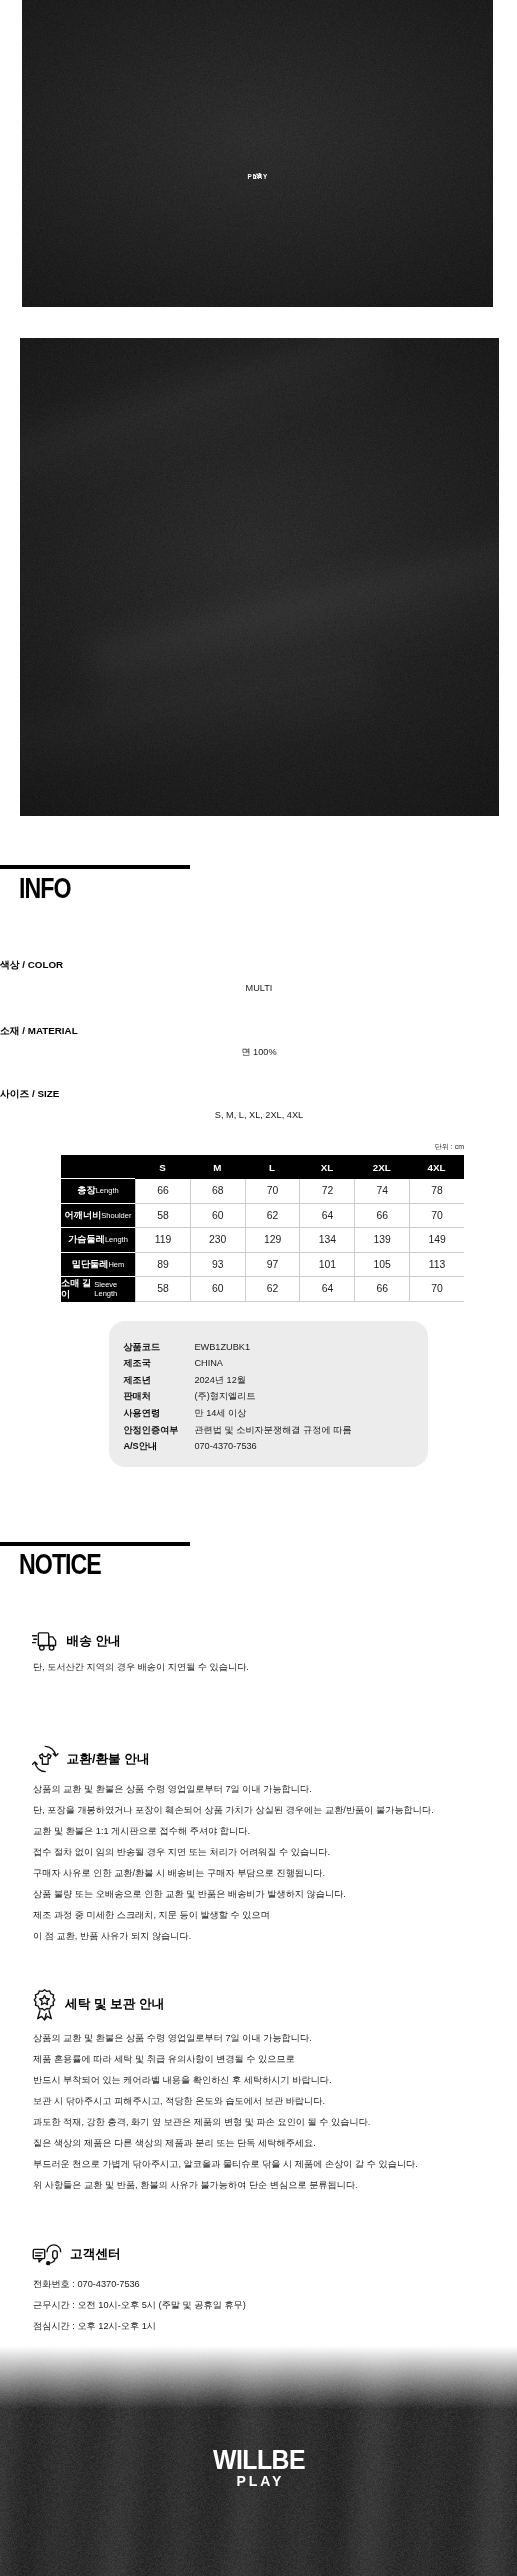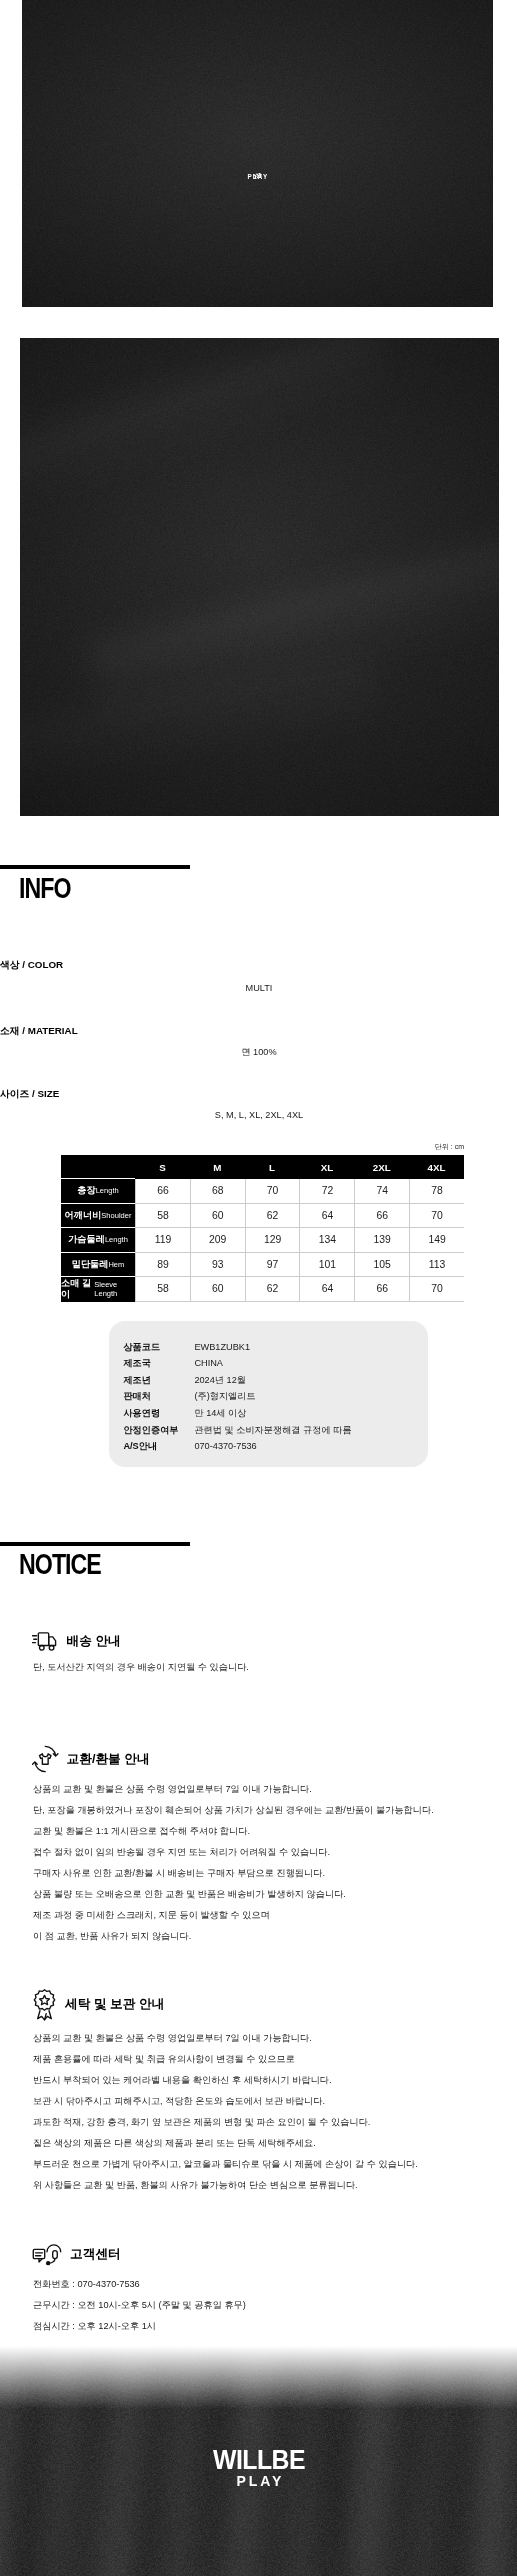--- a/index.html
+++ b/index.html
@@ -174,21 +174,21 @@
     <div class="st-cell st-data">62</div>
     <div class="st-cell st-data">64</div>
     <div class="st-cell st-data">66</div>
     <div class="st-cell st-data">70</div>
 
     <div class="st-cell st-label">
       <span class="ko">가슴둘레</span>
       <span class="en">Length</span>
     </div>
     <div class="st-cell st-data">119</div>
-    <div class="st-cell st-data">209</div>
+    <div class="st-cell st-data">230</div>
     <div class="st-cell st-data">129</div>
     <div class="st-cell st-data">134</div>
     <div class="st-cell st-data">139</div>
     <div class="st-cell st-data">149</div>
 
     <div class="st-cell st-label">
       <span class="ko">밑단둘레</span>
       <span class="en">Hem</span>
     </div>
     <div class="st-cell st-data">89</div>

